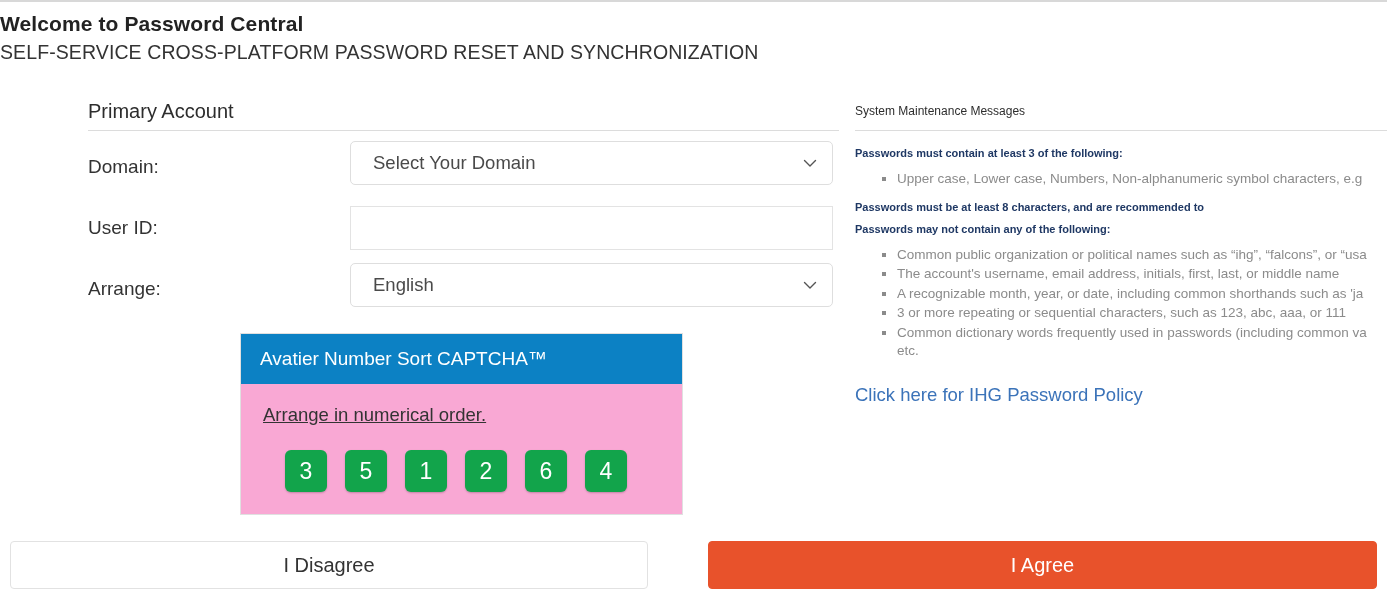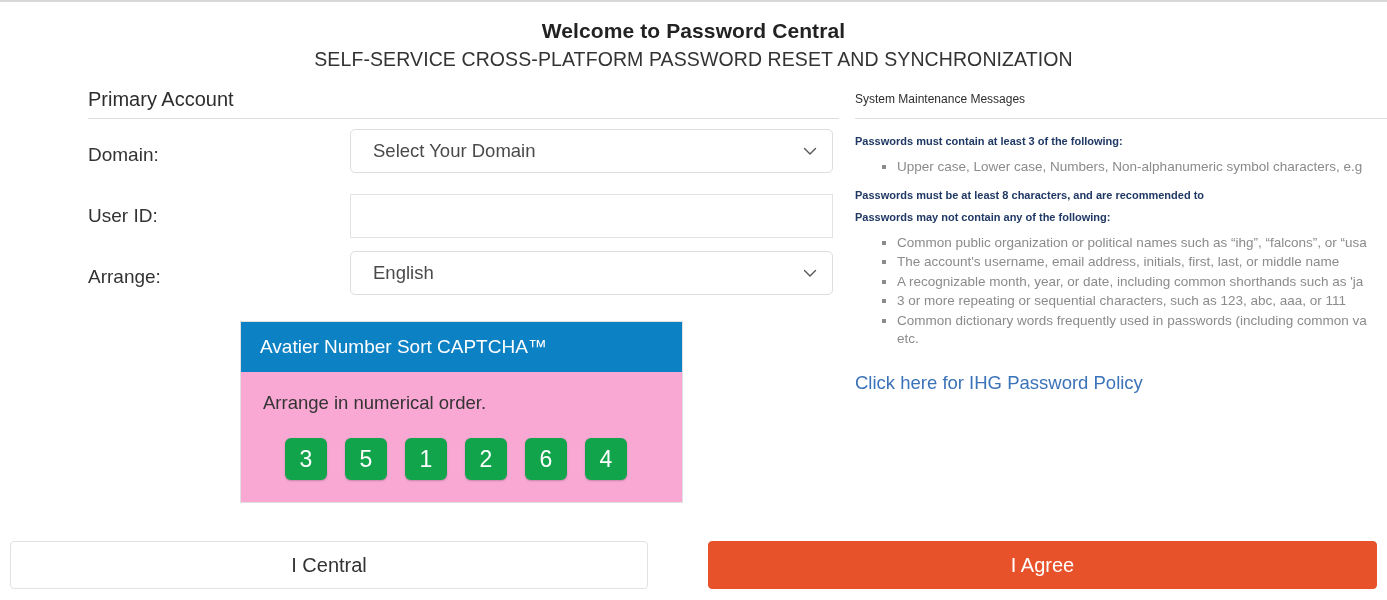--- a/index.html
+++ b/index.html
@@ -14,42 +14,42 @@
   }
   #page {
     position: relative;
     width: 1387px; height: 600px;
     background: #ffffff;
     overflow: hidden;
     border-top: 2px solid #d8d8d8;
   }
 
   
-  .header { width: 100%; text-align: center; padding-top: 16px; }
+  .header { width: 100%; padding-top: 9px; }
   .header h1 {
     margin: 0;
     font-size: 21px;
     font-weight: bold;
     color: #222222;
     letter-spacing: 0.1px;
     line-height: 26px;
   }
   .header h2 {
     margin: 2px 0 0 0;
     font-size: 19.5px;
     font-weight: normal;
     color: #333333;
     line-height: 26px;
     letter-spacing: 0.1px;
   }
 
   
   .body-wrap {
     position: absolute;
-    top: 84px; left: 0;
+    top: 96px; left: 0;
     width: 1387px;
     height: 450px;
     display: flex;
   }
   .col-left { width: 855px; padding-left: 88px; padding-right: 16px; }
   .col-right { width: 532px; padding-left: 0px; padding-right: 0px; overflow: hidden; }
 
   .section-title {
     font-size: 20px;
     font-weight: normal;
@@ -126,20 +126,21 @@
     height: 50px;
     padding-left: 19px;
     white-space: nowrap;
   }
   .captcha-body { padding: 20px 0 22px 0; }
   .captcha-prompt {
     font-size: 18.5px;
     color: #333333;
     padding-left: 22px;
     line-height: 22px;
+    text-decoration: underline;
   }
   .tiles {
     display: flex;
     gap: 18px;
     padding-left: 44px;
     margin-top: 24px;
   }
   .tile {
     width: 42px; height: 42px;
     background: #12a44b;
@@ -311,17 +312,17 @@
           <li class="wrap">Common dictionary words frequently used in passwords (including common va etc.</li>
         </ul>
 
         <a class="policy-link">Click here for IHG Password Policy</a>
       </div>
     </div>
 
   </div>
 
   <div class="footer">
-    <div class="btn btn-disagree">I Central</div>
+    <div class="btn btn-disagree">I Disagree</div>
     <div class="btn btn-agree">I Agree</div>
   </div>
 
 </div>
 
 </body></html>

